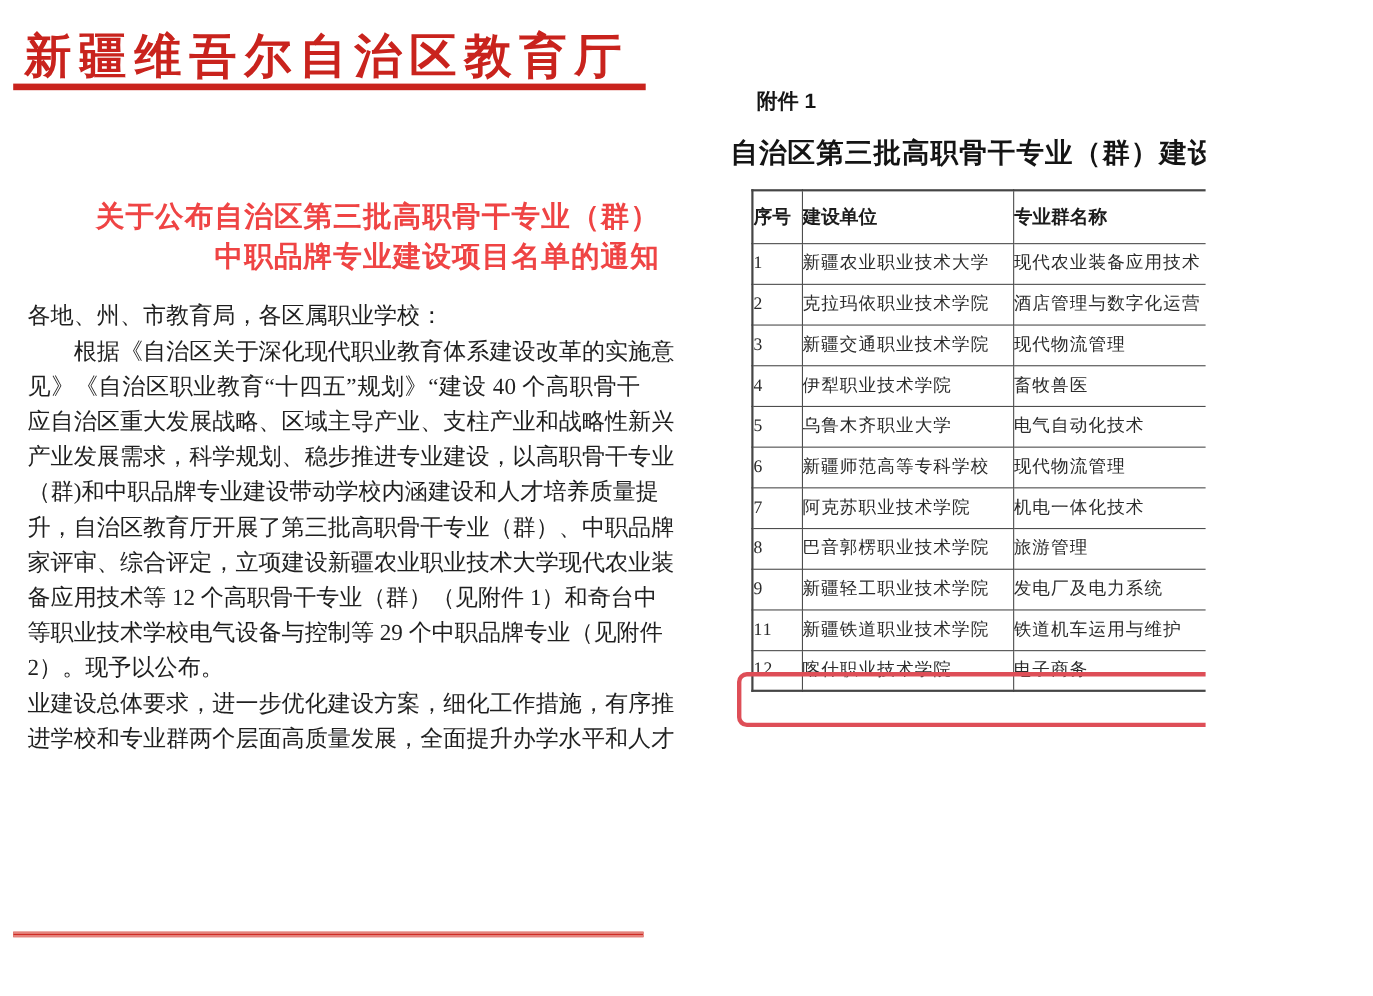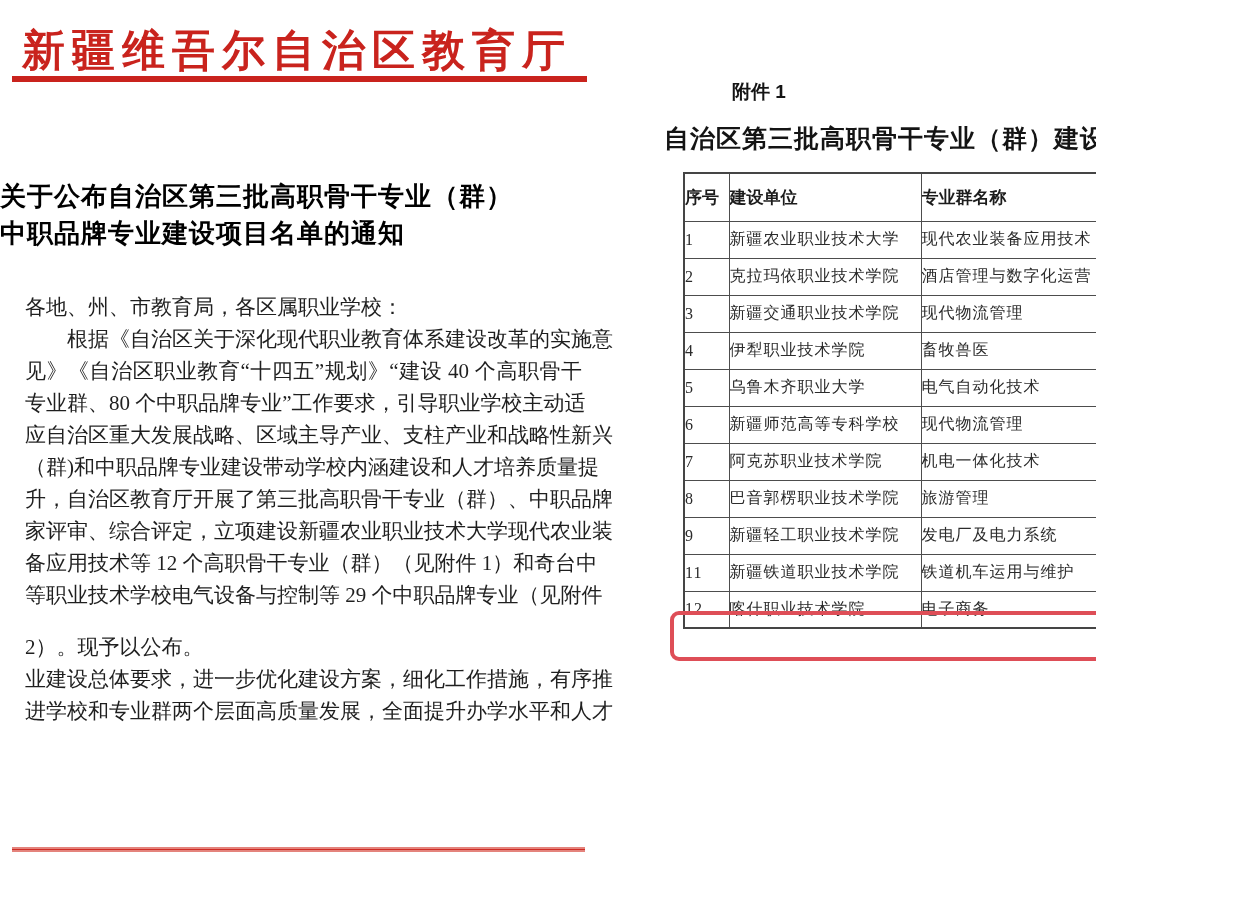--- a/index.html
+++ b/index.html
@@ -31,65 +31,63 @@
     left: 12px; top: 76px;
     width: 575px;
     height: 3px;
     border-top: 4px solid #c9231d;
     border-bottom: 2px solid #c9231d;
   }
   .doc-title {
     position: absolute;
     left: 0; top: 178px;
     width: 600px;
-    text-align: left;
+    text-align: right;
     font-size: 26px;
     font-weight: bold;
     line-height: 37px;
     letter-spacing: 1px;
-    color: #000000;
+    color: #ef4444;
   }
   .notice-body {
     position: absolute;
     left: 25px; top: 271px;
     width: 557px;
     font-size: 21px;
     color: #1f1f1f;
   }
   .body-line {
     height: 32px;
     line-height: 32px;
     text-align: justify;
     text-align-last: justify;
     white-space: nowrap;
   }
   .body-line.short {
     text-align: center;
     text-align-last: left;
-    margin-top: 20px;
   }
   .bottom-rule {
     position: absolute;
     left: 12px; top: 847px;
     width: 573px;
     height: 5px;
     background: #cf2b24;
     border-top: 2px solid #e4837c;
     border-bottom: 2px solid #e4837c;
   }
 
   
   .attachment-label {
     position: absolute;
     left: 688px; top: 79px;
     font-size: 19px;
     font-weight: bold;
     color: #141414;
     font-family: "Liberation Sans", "DejaVu Sans", sans-serif;
-    margin-left: 44px;
   }
   .table-title {
     position: absolute;
     left: 631px; top: 122px;
     width: 560px;
     text-align: center;
     font-size: 25px;
     font-weight: bold;
     letter-spacing: 1px;
     color: #141414;
@@ -162,24 +160,24 @@
 
     <div class="notice-body">
       <div class="body-line short">各地、州、市教育局，各区属职业学校：</div>
 
       <div>
 
           <div class="body-line">　　根据《自治区关于深化现代职业教育体系建设改革的实施意</div>
 
           <div class="body-line">见》《自治区职业教育“十四五”规划》“建设 40 个高职骨干</div>
 
-          <div class="body-line">专业群、80 个中职品牌专业”工作要求，引导职业学校主动适</div>
 
           <div class="body-line">应自治区重大发展战略、区域主导产业、支柱产业和战略性新兴</div>
 
+          <div class="body-line">产业发展需求，科学规划、稳步推进专业建设，以高职骨干专业</div>
 
           <div class="body-line">（群)和中职品牌专业建设带动学校内涵建设和人才培养质量提</div>
 
           <div class="body-line">升，自治区教育厅开展了第三批高职骨干专业（群）、中职品牌</div>
 
 
           <div class="body-line">家评审、综合评定，立项建设新疆农业职业技术大学现代农业装</div>
 
           <div class="body-line">备应用技术等 12 个高职骨干专业（群）（见附件 1）和奇台中</div>
 

